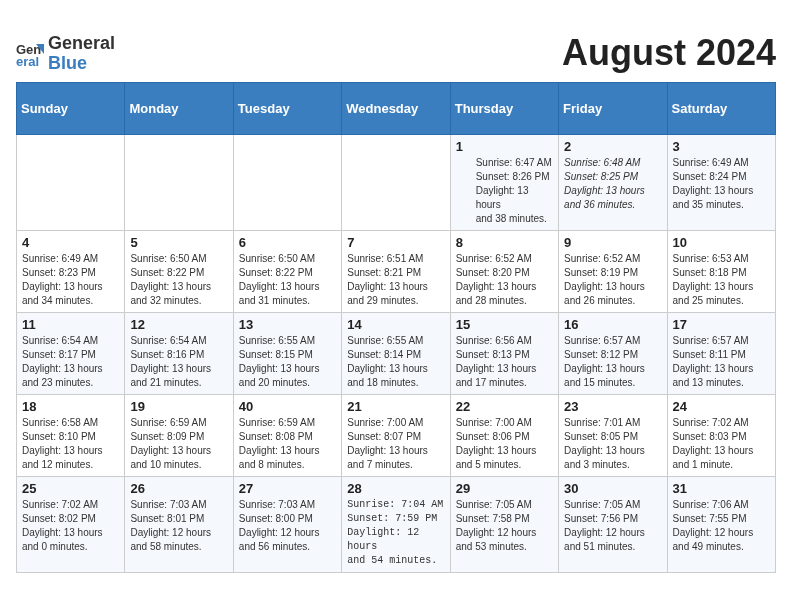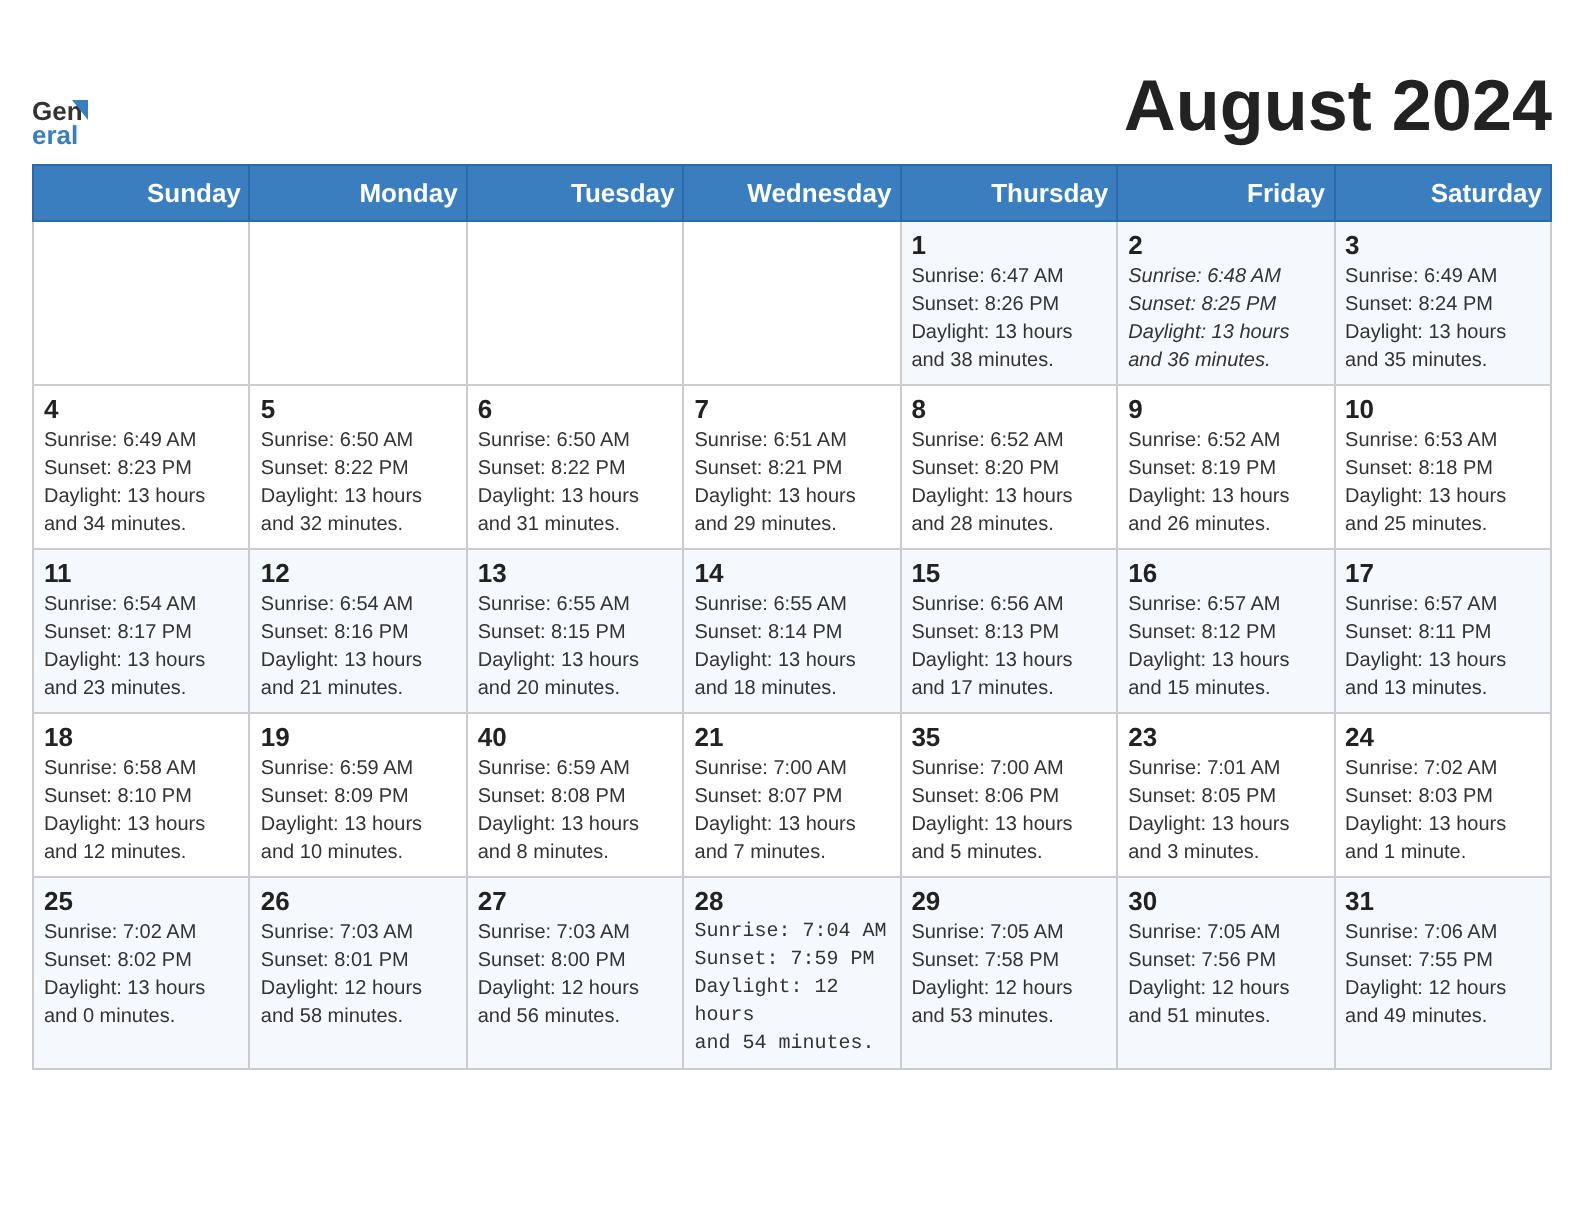--- a/index.html
+++ b/index.html
@@ -48,22 +48,22 @@
     table {
       width: 100%;
       border-collapse: collapse;
       table-layout: fixed;
     }
     thead tr th {
       background: #3a7ebf;
       color: #fff;
       font-size: 13px;
       font-weight: bold;
-      padding: 6px 4px;
-      text-align: right;
+      padding: 18px 4px;
+      text-align: left;
       border: 1px solid #2a6aaa;
     }
     tbody tr td {
       border: 1px solid #ccc;
       vertical-align: top;
       padding: 4px 5px;
       font-size: 10.5px;
       color: #222;
       height: 80px;
       background: #fff;
@@ -89,20 +89,26 @@
 </head>
 <body>
 
 <div class="header">
   <div class="logo">
     <svg class="logo-icon" viewBox="0 0 28 28">
       <text x="0" y="14" font-size="13" font-weight="bold" fill="#333">Gen</text>
       <text x="0" y="26" font-size="13" font-weight="bold" fill="#3a7ebf">eral</text>
       <polygon points="20,4 28,4 28,14" fill="#3a7ebf"></polygon>
     </svg>
+    <div>
+      <div class="logo-text">
+        <div>General</div>
+        <div style="color:#3a7ebf">Blue</div>
+      </div>
+    </div>
   </div>
   <div class="title-block">
     <div class="main-title">August 2024</div>
   </div>
 </div>
 
 <table>
   <thead>
     <tr>
     <th>Sunday</th>
@@ -115,21 +121,21 @@
       </tr>
   </thead>
   <tbody id="calendar-body">
   <tr>
         <td class="empty-cell"></td>
         <td class="empty-cell"></td>
         <td class="empty-cell"></td>
         <td class="empty-cell"></td>
         <td>
           <span class="day-number">1</span>
-          <div class="day-info" style="white-space: pre-line;">Sunrise: 6:47 AM
+          <div class="day-info" style="white-space: pre-line; margin-left: 20px;">Sunrise: 6:47 AM
 Sunset: 8:26 PM
 Daylight: 13 hours
 and 38 minutes.</div>
         </td>
         <td>
           <span class="day-number">2</span>
           <div class="day-info" style="white-space: pre-line; font-style: italic;">Sunrise: 6:48 AM
 Sunset: 8:25 PM
 Daylight: 13 hours
 and 36 minutes.</div>
@@ -267,21 +273,21 @@
 and 8 minutes.</div>
         </td>
         <td>
           <span class="day-number">21</span>
           <div class="day-info" style="white-space: pre-line;">Sunrise: 7:00 AM
 Sunset: 8:07 PM
 Daylight: 13 hours
 and 7 minutes.</div>
         </td>
         <td>
-          <span class="day-number">35</span>
+          <span class="day-number">22</span>
           <div class="day-info" style="white-space: pre-line;">Sunrise: 7:00 AM
 Sunset: 8:06 PM
 Daylight: 13 hours
 and 5 minutes.</div>
         </td>
         <td>
           <span class="day-number">23</span>
           <div class="day-info" style="white-space: pre-line;">Sunrise: 7:01 AM
 Sunset: 8:05 PM
 Daylight: 13 hours

